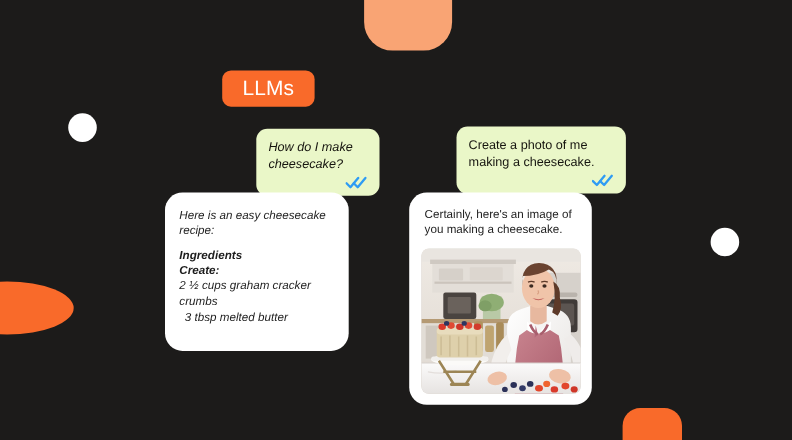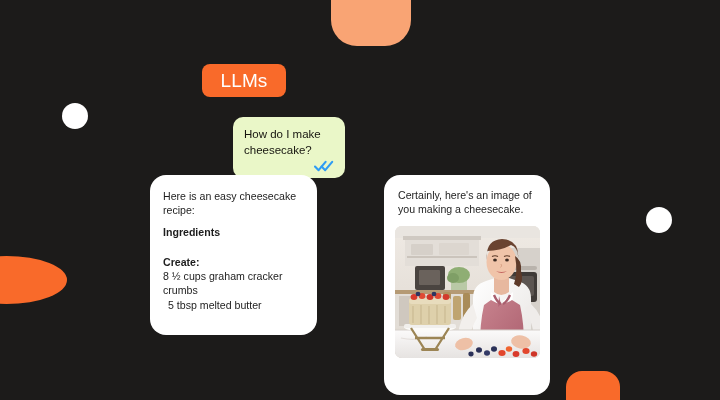--- a/index.html
+++ b/index.html
@@ -53,41 +53,41 @@
   
   .bubble {
     position:absolute;
     background:#eaf7c8;
     border-radius:10px;
     padding:9px 11px 6px 11px;
     color:#16150f;
     font-size:11.5px;
     line-height:1.42;
   }
-  .bubble-left  { left:233px; top:117px; width:112px; }
+  .bubble-left  { left:233px; top:117px; width:112px;font-style:italic; }
   .bubble-right { left:415px; top:115px; width:154px; }
   .bubble .msg { white-space:pre-line; }
   .ticks {
     display:flex; justify-content:flex-end;
     margin-top:1px; height:12px;
   }
   .ticks svg { display:block; }
 
   
   .card {
     position:absolute;
     background:#ffffff;
     border-radius:16px;
   }
-  .card-left { left:150px; top:175px; width:167px; height:160px; padding:14px 13px; }
-  .card-right{ left:372px; top:175px; width:166px; height:220px; padding:11px 11px;margin-left:12px; }
+  .card-left { left:150px; top:175px; width:167px; height:144px; padding:14px 13px;font-style:italic; }
+  .card-right{ left:372px; top:175px; width:166px; height:193px; padding:11px 11px; }
 
   .recipe { color:#1d1d1d; font-size:10.6px; line-height:1.35; }
   .recipe .intro { margin-bottom:7px; }
-  .recipe .h { font-weight:bold; margin-bottom:16px; }
+  .recipe .h { font-weight:bold; margin-bottom:0; }
   .recipe .h2 { font-weight:bold; }
   .recipe .li { padding-left:0px; }
   .recipe .li.indent { padding-left:5px; }
 
   .resp-text {
     color:#1d1d1d; font-size:10.6px; line-height:1.36;
     padding:2px 3px 0 3px;
   }
 
   
@@ -125,26 +125,36 @@
         <path d="M7.6 6.6 L11.2 10.2 L18.2 1.8" fill="none" stroke="#2f9cf4" stroke-width="2.1" stroke-linecap="round" stroke-linejoin="round"></path>
       </svg>
     </div>
   </div>
 
   <div class="card card-left">
     <div class="recipe">
       <div class="intro">Here is an easy cheesecake recipe:</div>
       <div class="h">Ingredients</div>
       <div class="h2">Create:</div>
-      <div class="li">8 ½ cups graham cracker crumbs</div>
-      <div class="li indent">5 tbsp melted butter</div>
-    </div>
-  </div>
-
-
+      <div class="li">2 ½ cups graham cracker crumbs</div>
+      <div class="li indent">3 tbsp melted butter</div>
+    </div>
+  </div>
+
+
+  <div class="bubble bubble-right">
+    <div class="msg">Create a photo of me
+making a cheesecake.</div>
+    <div class="ticks">
+      <svg width="20" height="12" viewBox="0 0 20 12" aria-hidden="true">
+        <path d="M1 6.6 L4.6 10.2 L11.6 1.8" fill="none" stroke="#2f9cf4" stroke-width="2.1" stroke-linecap="round" stroke-linejoin="round"></path>
+        <path d="M7.6 6.6 L11.2 10.2 L18.2 1.8" fill="none" stroke="#2f9cf4" stroke-width="2.1" stroke-linecap="round" stroke-linejoin="round"></path>
+      </svg>
+    </div>
+  </div>
 
   <div class="card card-right">
     <div class="resp-text">Certainly, here's an image of you making a cheesecake.</div>
 
     <div class="photo">
       <svg viewBox="0 0 145 132" preserveAspectRatio="xMidYMid slice" aria-hidden="true">
         <defs>
           <linearGradient id="wallg" x1="0" y1="0" x2="0" y2="1">
             <stop offset="0" stop-color="#efeae4"></stop>
             <stop offset="1" stop-color="#ded7cf"></stop>

